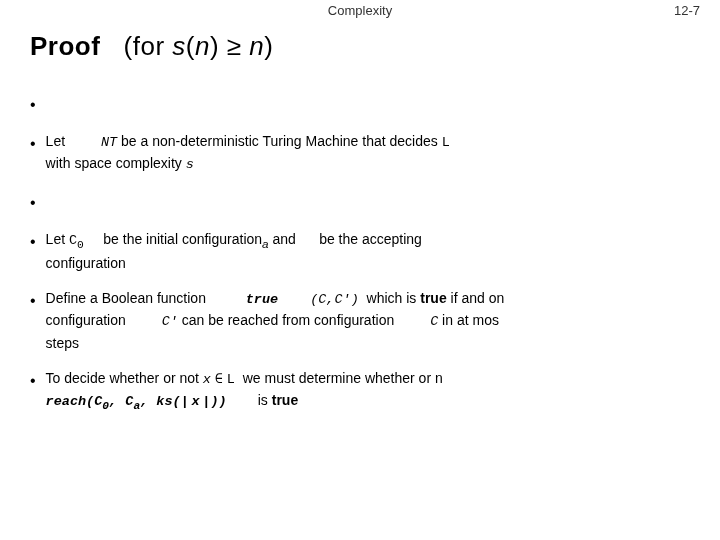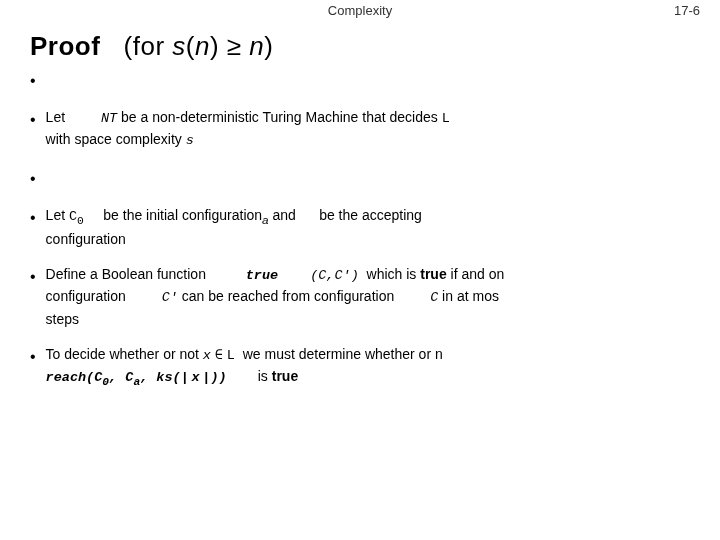--- a/index.html
+++ b/index.html
@@ -40,21 +40,21 @@
       color: #333;
     }
 
     .content {
       padding: 10px 30px 10px 30px;
     }
 
     .proof-title {
       font-size: 26px;
       font-weight: normal;
-      margin-bottom: 6px;
+      margin-bottom: 30px;
       letter-spacing: 0.5px;
     }
 
     .proof-title .bold-word {
       font-weight: bold;
     }
 
     .bullet-list {
       list-style: none;
       padding: 0;
@@ -94,21 +94,21 @@
     .bold-text {
       font-weight: bold;
       text-align: center;
     }
   </style>
 </head>
 <body>
 
 <div class="header">
   <span class="header-title">Complexity</span>
-  <span class="header-page">17-6</span>
+  <span class="header-page">12-7</span>
 </div>
 
 <div class="content">
   <div class="proof-title">
     <span class="bold-word">Proof</span>
     &nbsp;
     <span>(for <span style="font-style:italic;">s</span>(<span style="font-style:italic;">n</span>) ≥ <span style="font-style:italic;">n</span>)</span>
   </div>
 
   <ul class="bullet-list">

